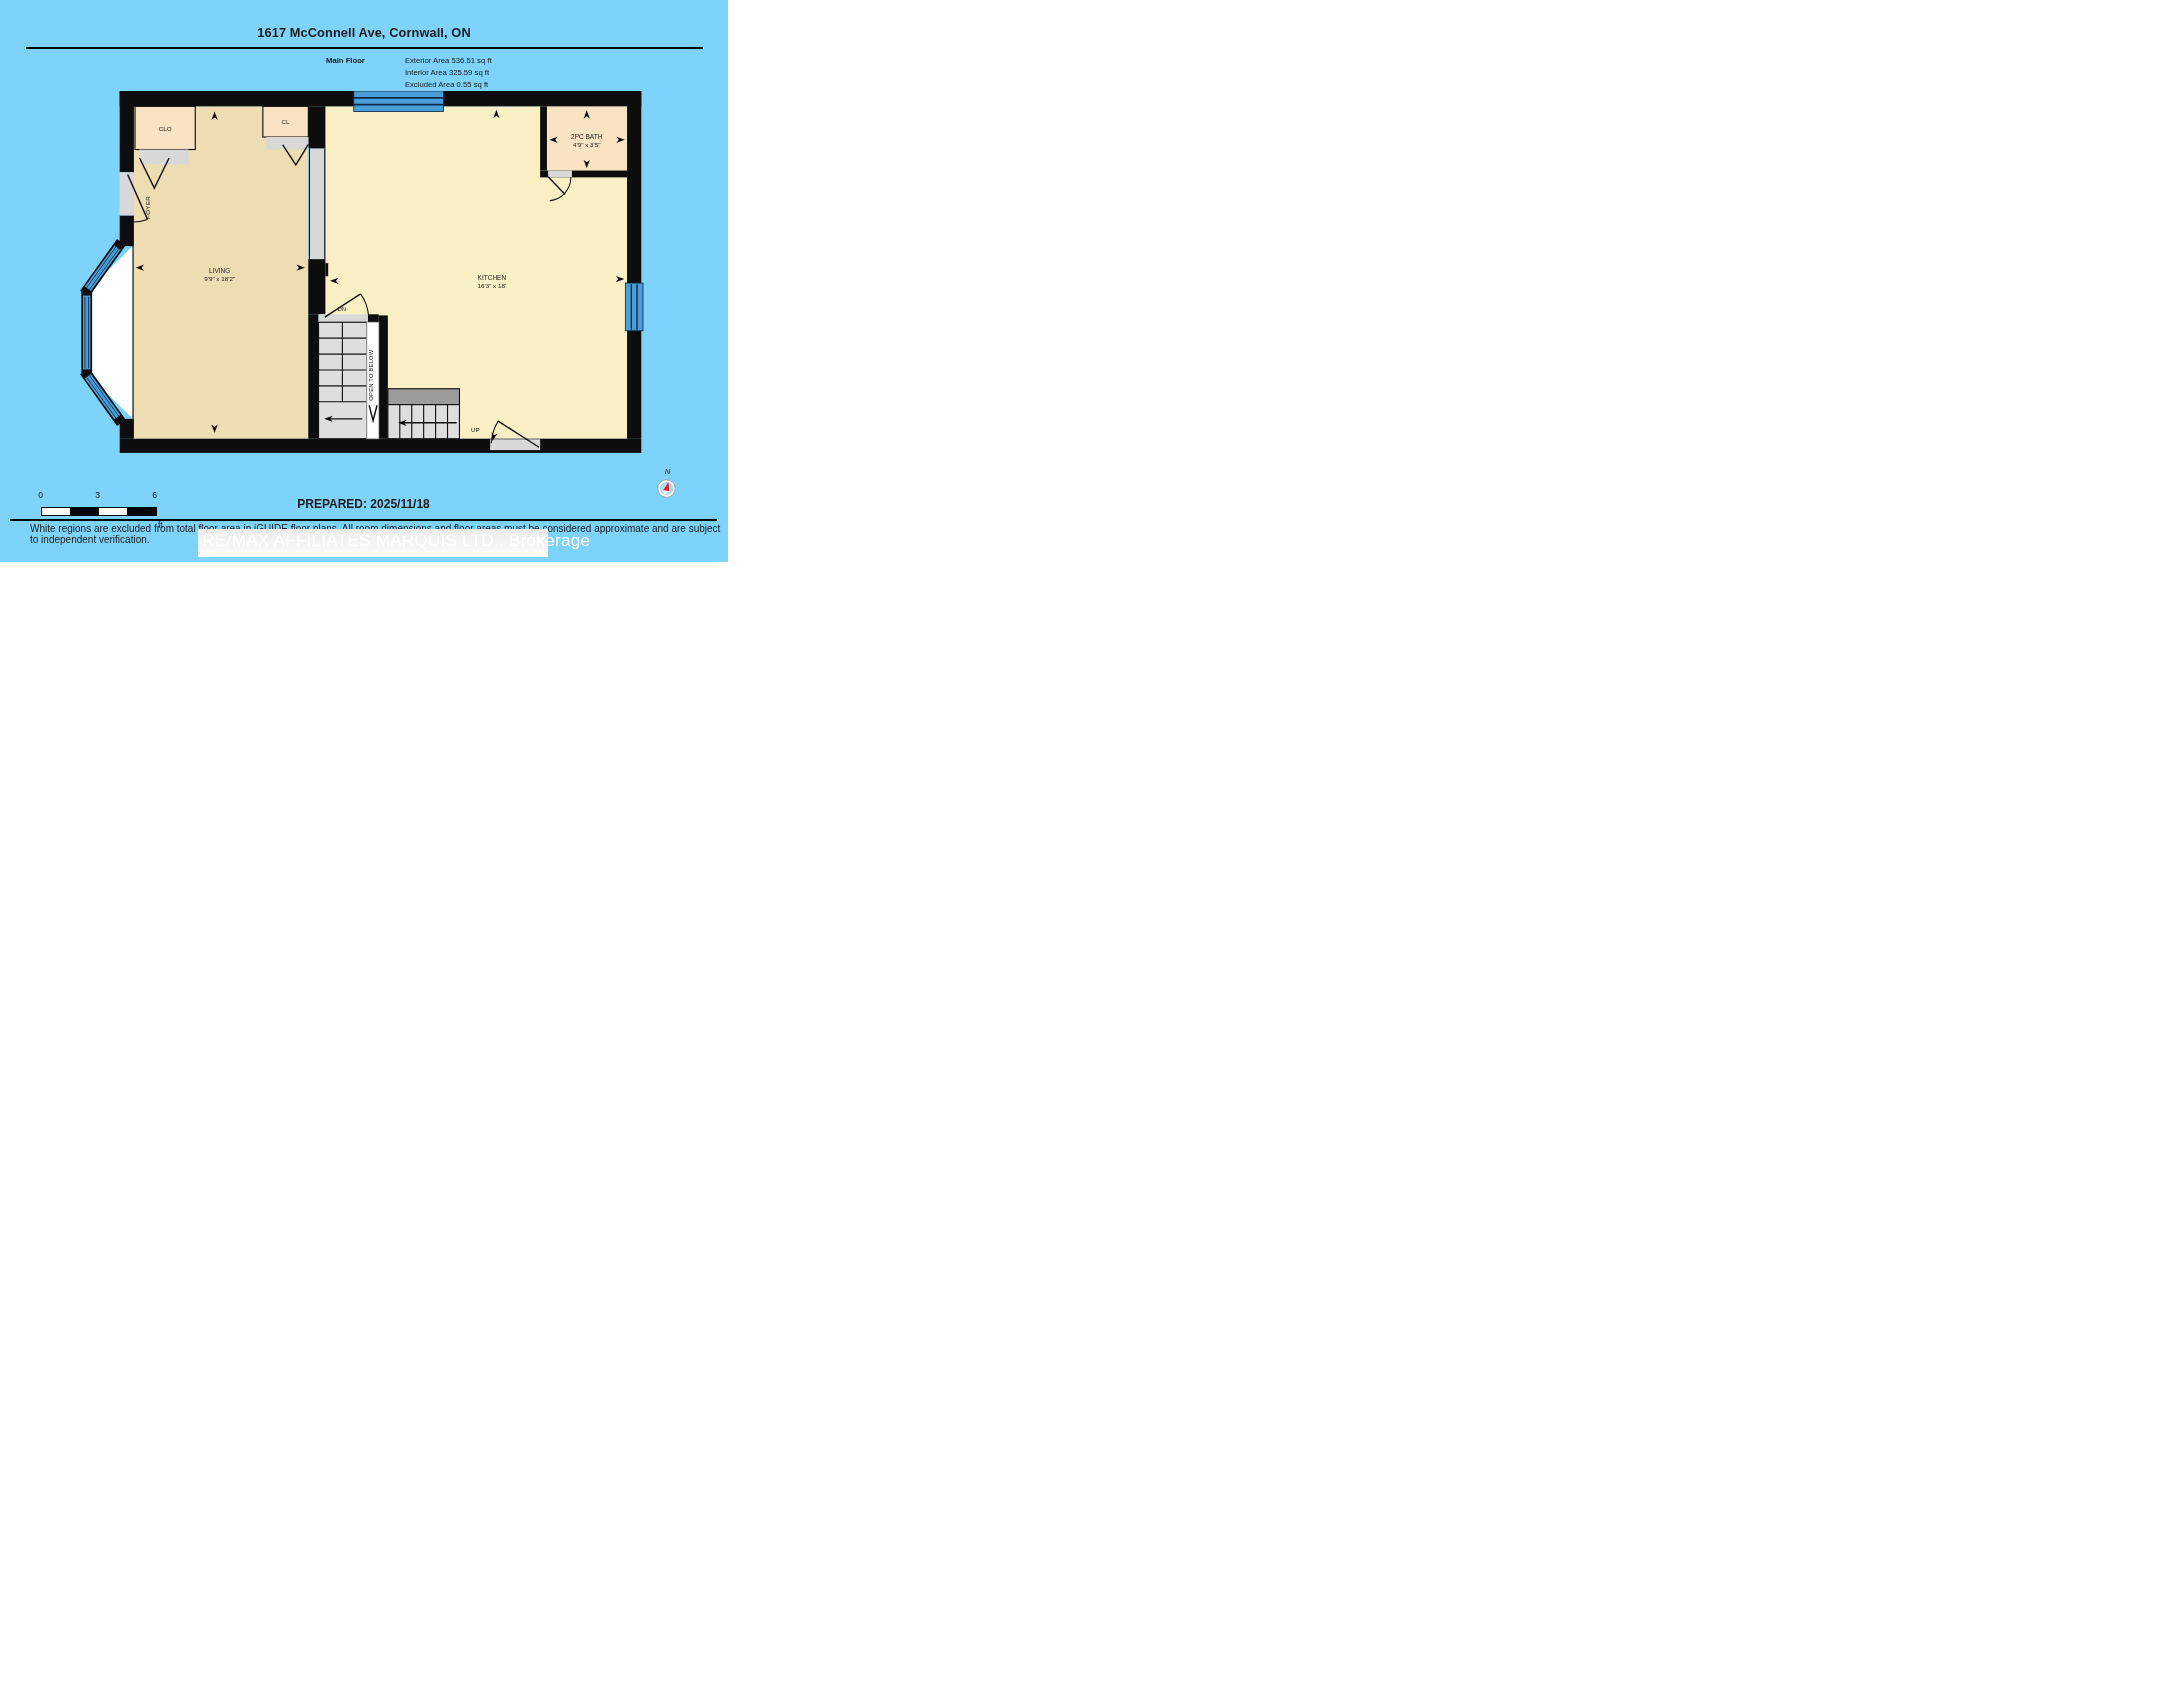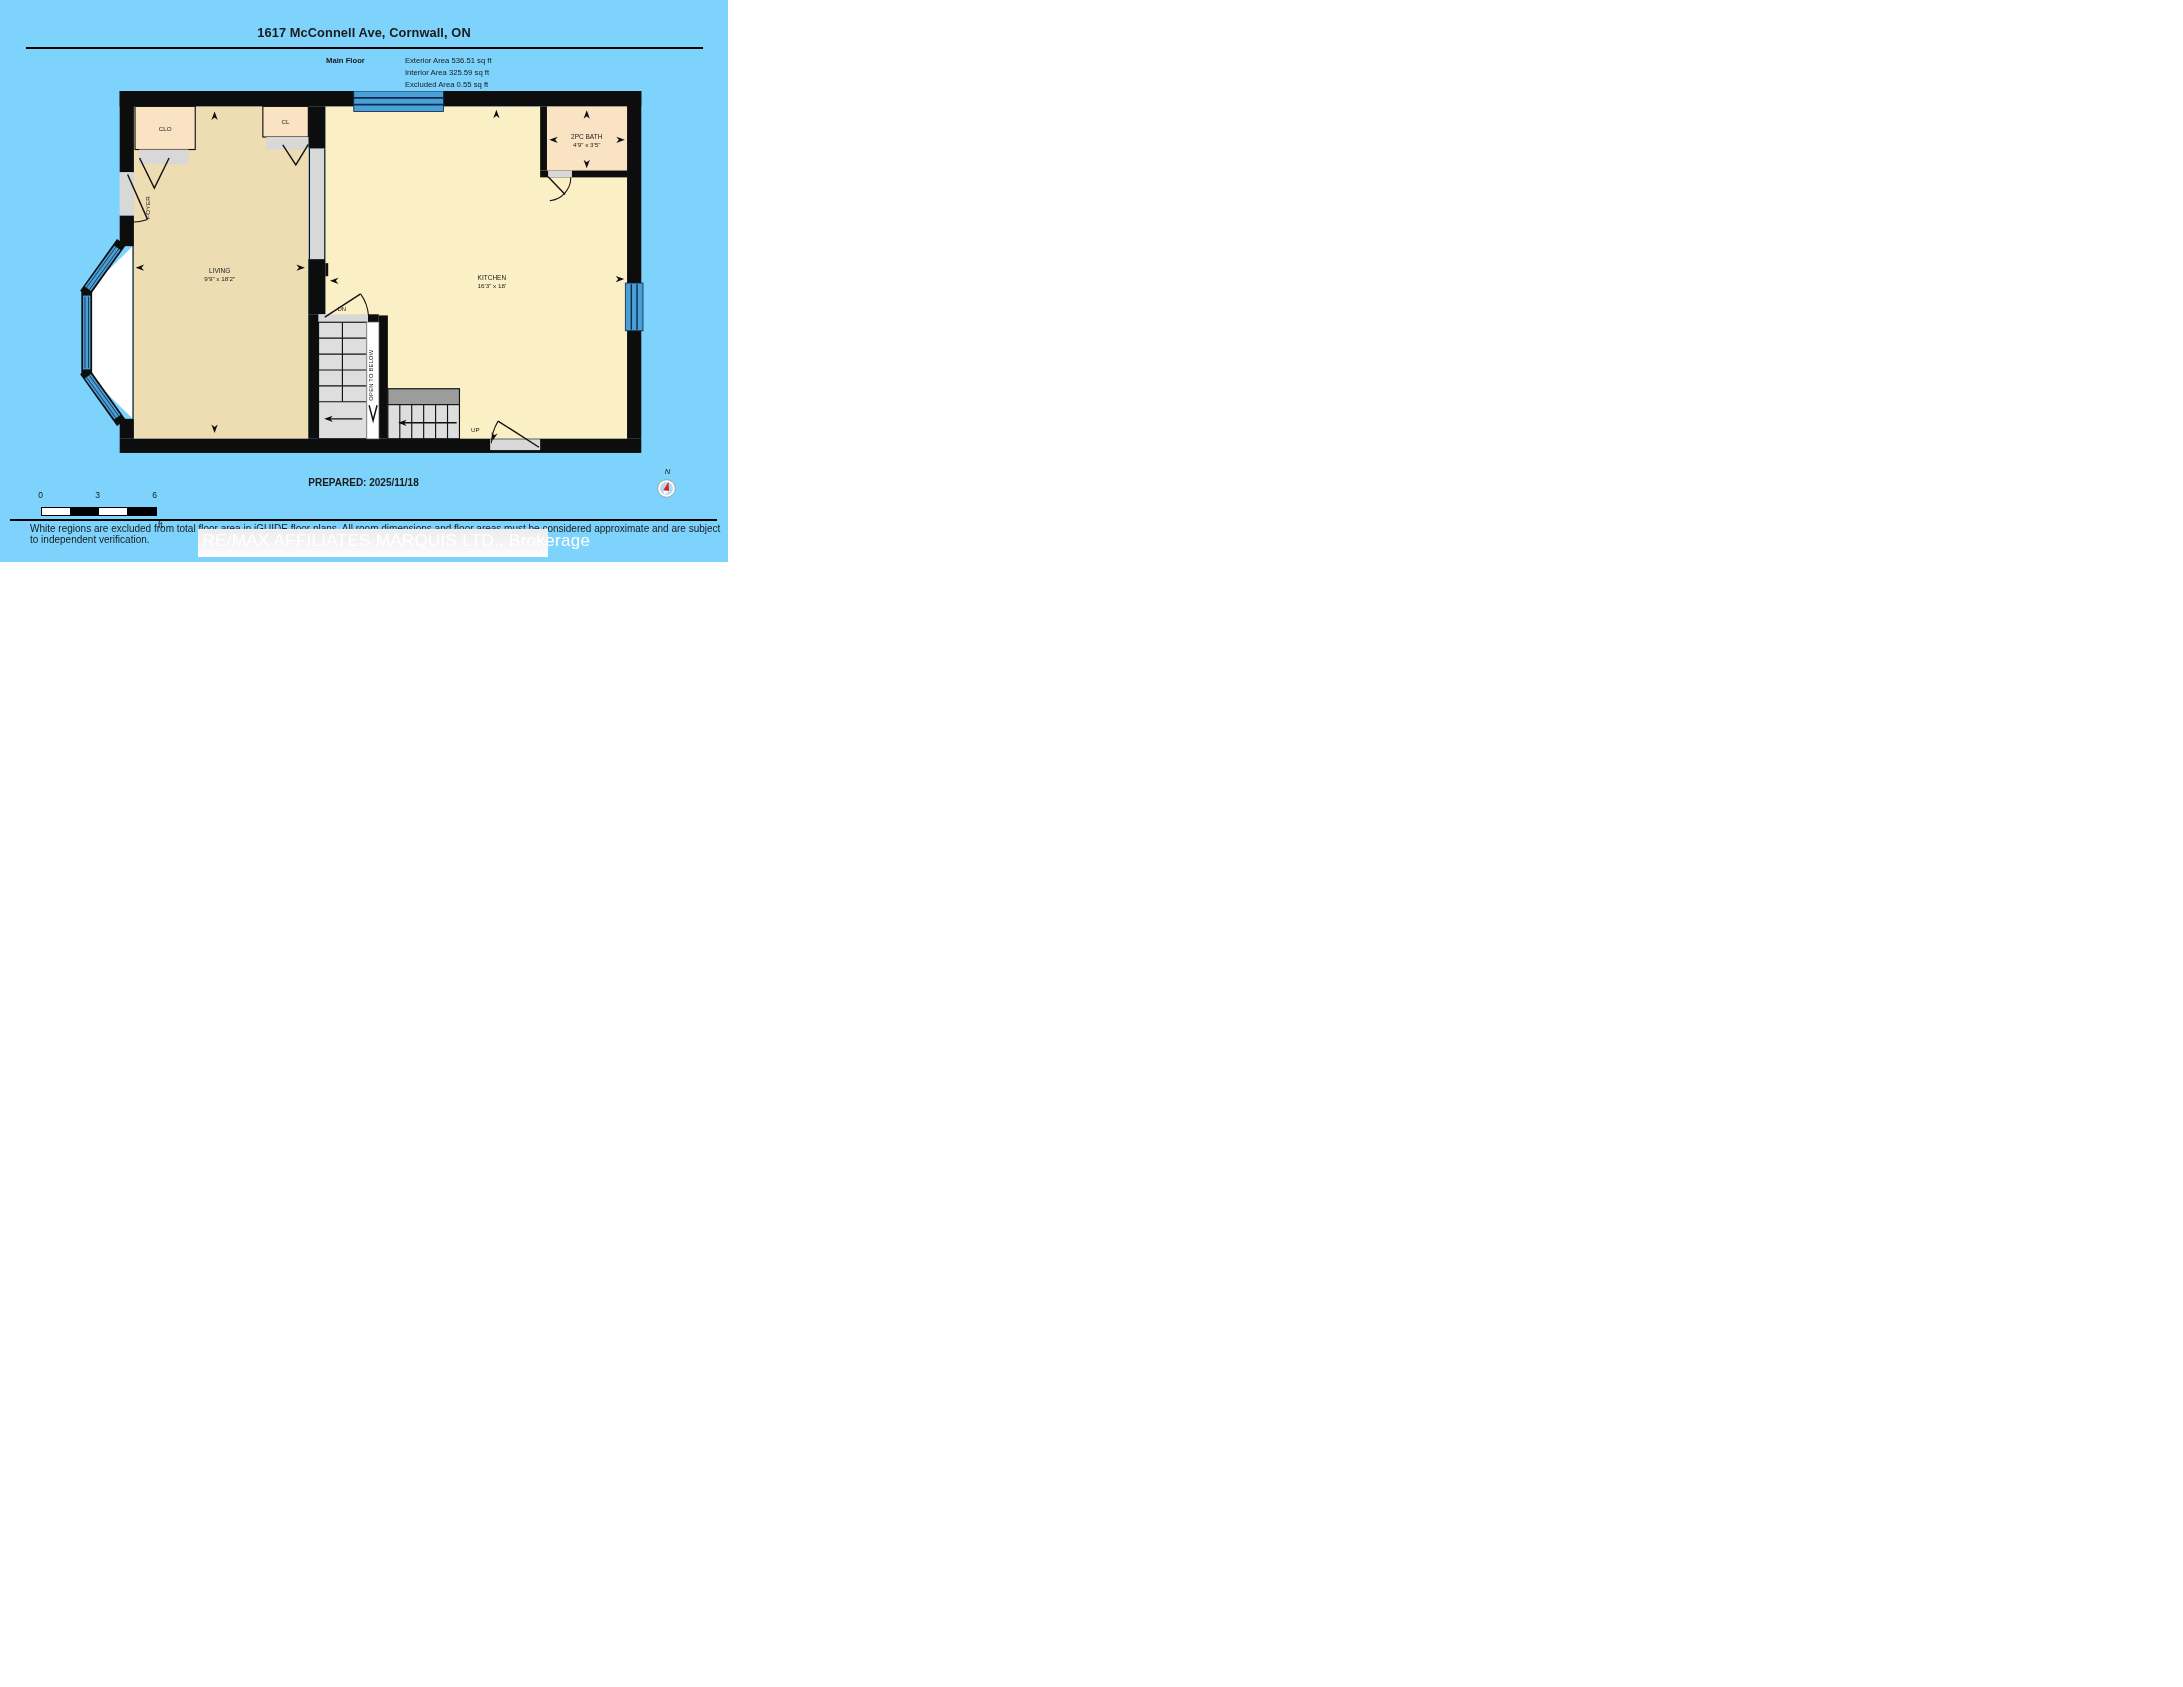--- a/index.html
+++ b/index.html
@@ -16,21 +16,21 @@
   #stats{left:326px;top:55px;display:flex;gap:8px;align-items:flex-start;}
   #stats .flabel{font-weight:bold;font-size:7.7px;line-height:12.2px;}
   #stats .sline{font-size:7.7px;line-height:12.2px;white-space:nowrap;margin-left:32px;}
   #plan-svg{left:0;top:91px;}
   svg text{font-family:"Liberation Sans","DejaVu Sans",sans-serif;fill:#1a1a1a;}
   
   #scale-ticks div{position:absolute;top:490px;width:17px;text-align:center;font-size:8.5px;}
   #scale-bar{left:41px;top:507px;width:114px;height:6.8px;border:1.1px solid #000;display:flex;}
   #scale-bar div{height:100%;}
   #scale-ft{left:158px;top:507px;font-size:8.5px;margin-top:13px;}
-  #prepared{left:250px;top:477px;width:227px;text-align:center;font-size:10px;font-weight:bold;}
+  #prepared{left:250px;top:497px;width:227px;text-align:center;font-size:12px;font-weight:bold;}
   #compass-n{left:652px;top:467px;width:31px;text-align:center;font-size:7.7px;font-style:italic;}
   #bottom-rule{left:10.2px;top:519px;width:707px;height:1.7px;background:#000;}
   #disclaimer{left:30px;top:523px;width:694px;font-size:10px;}
   #watermark{left:198px;top:529px;width:341px;text-align:center;font-size:17px;
      color:#ffffff;background:linear-gradient(180deg,#ededed 0%,#f7f7f7 70%,#ffffff 100%);
      padding:2.3px 4.5px 5.7px 4.5px;letter-spacing:0.3px;white-space:nowrap;}
 </style>
 </head>
 <body>
 

